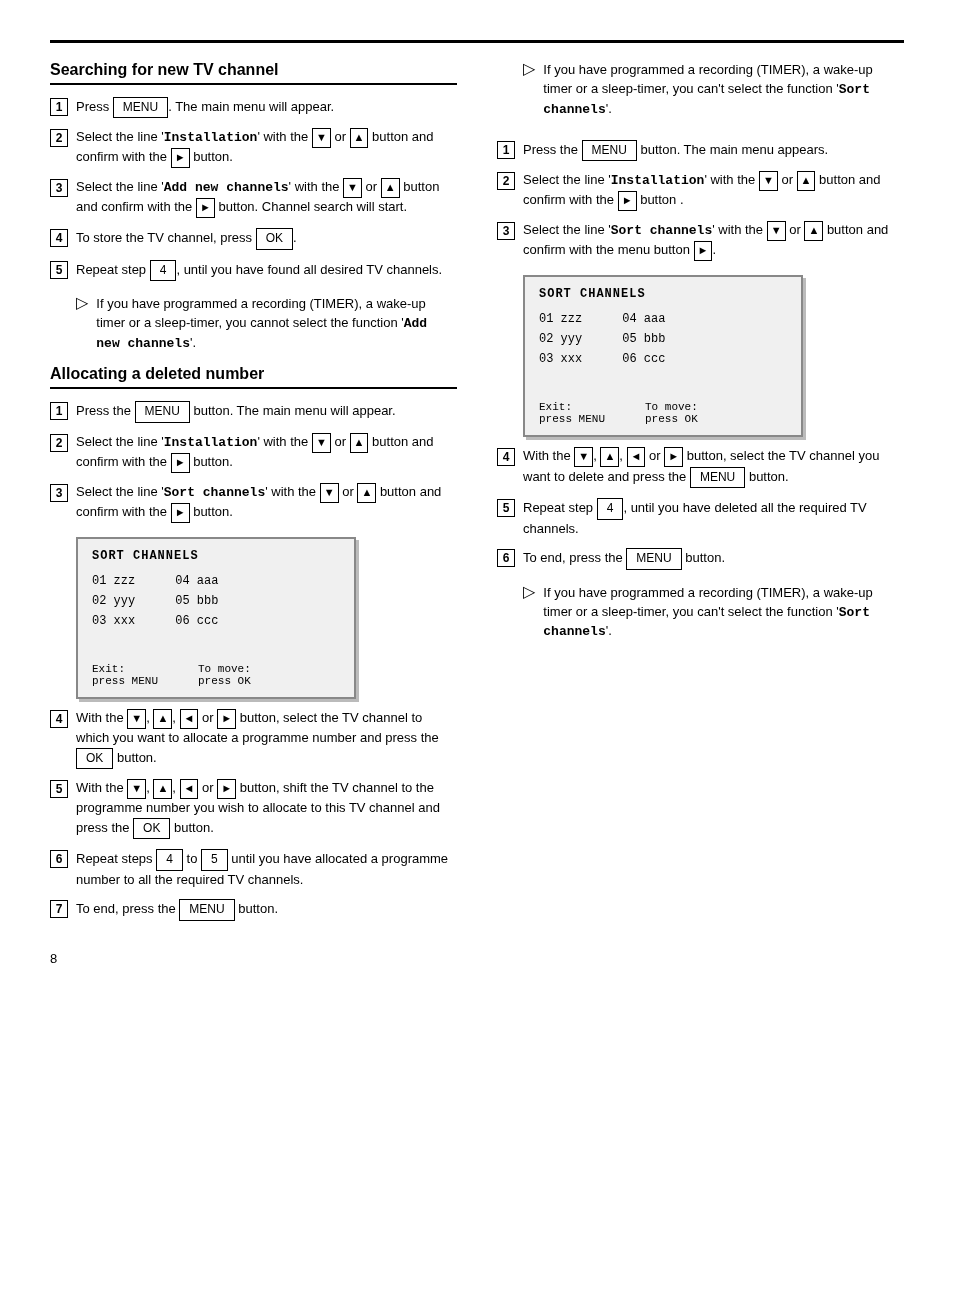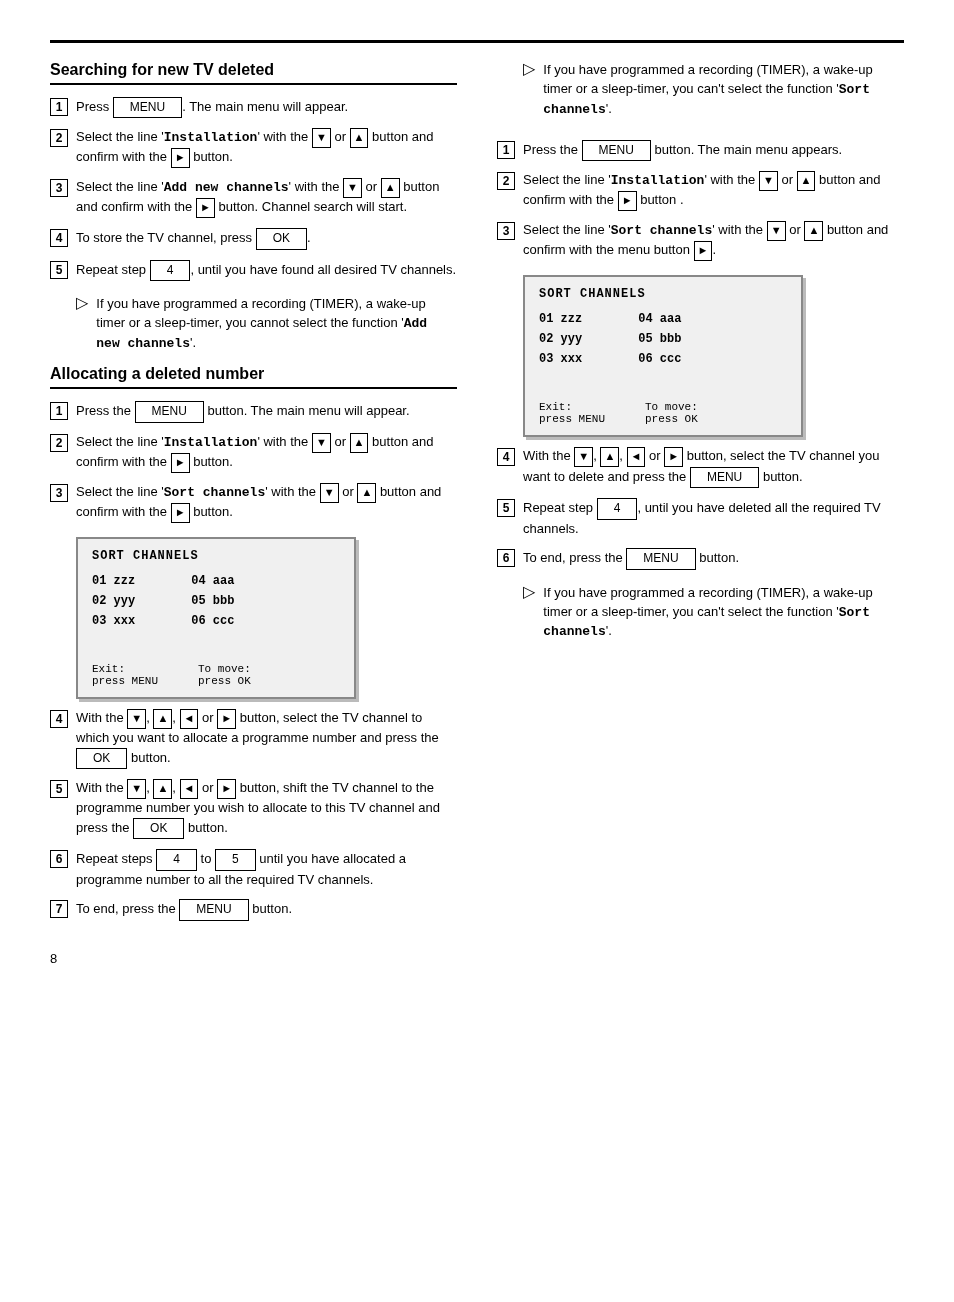--- a/index.html
+++ b/index.html
@@ -54,21 +54,21 @@
       font-weight: bold;
       flex-shrink: 0;
       margin-top: 1px;
     }
     .step-text {
       flex: 1;
       line-height: 1.45;
     }
     .btn-box {
       border: 1.5px solid #000;
-      padding: 1px 16px;
+      padding: 1px 9px;
       font-size: 12px;
       display: inline-block;
       font-family: Arial, Helvetica, sans-serif;
     }
     .btn-arrow {
       border: 1.5px solid #000;
       padding: 1px 3px;
       font-size: 11px;
       display: inline-block;
     }
@@ -101,23 +101,22 @@
       width: 280px;
       box-shadow: 3px 3px 0 #bbb;
     }
     .sort-channels-title {
       font-weight: bold;
       letter-spacing: 1px;
       margin-bottom: 8px;
     }
     .sort-channels-content {
       display: flex;
-      gap: 56px;
+      gap: 40px;
       margin-bottom: 30px;
-      font-weight: bold;
     }
     .sort-channels-col {
       line-height: 1.7;
     }
     .sort-channels-footer {
       display: flex;
       gap: 40px;
       font-size: 11px;
       margin-top: 31px;
     }
@@ -132,21 +131,21 @@
 </head>
 <body>
 
 <div class="top-rule"></div>
 
 <div class="two-col">
 
   <div class="col-left">
 
     <div class="section">
-      <div class="section-title">Searching for new TV deleted</div>
+      <div class="section-title">Searching for new TV channel</div>
       <ol class="step-list">
         <li class="step-item">
           <div class="step-num">1</div>
           <div class="step-text">
             Press <span class="btn-box">MENU</span>. The main menu will appear.
           </div>
         </li>
         <li class="step-item">
           <div class="step-num">2</div>
           <div class="step-text">

